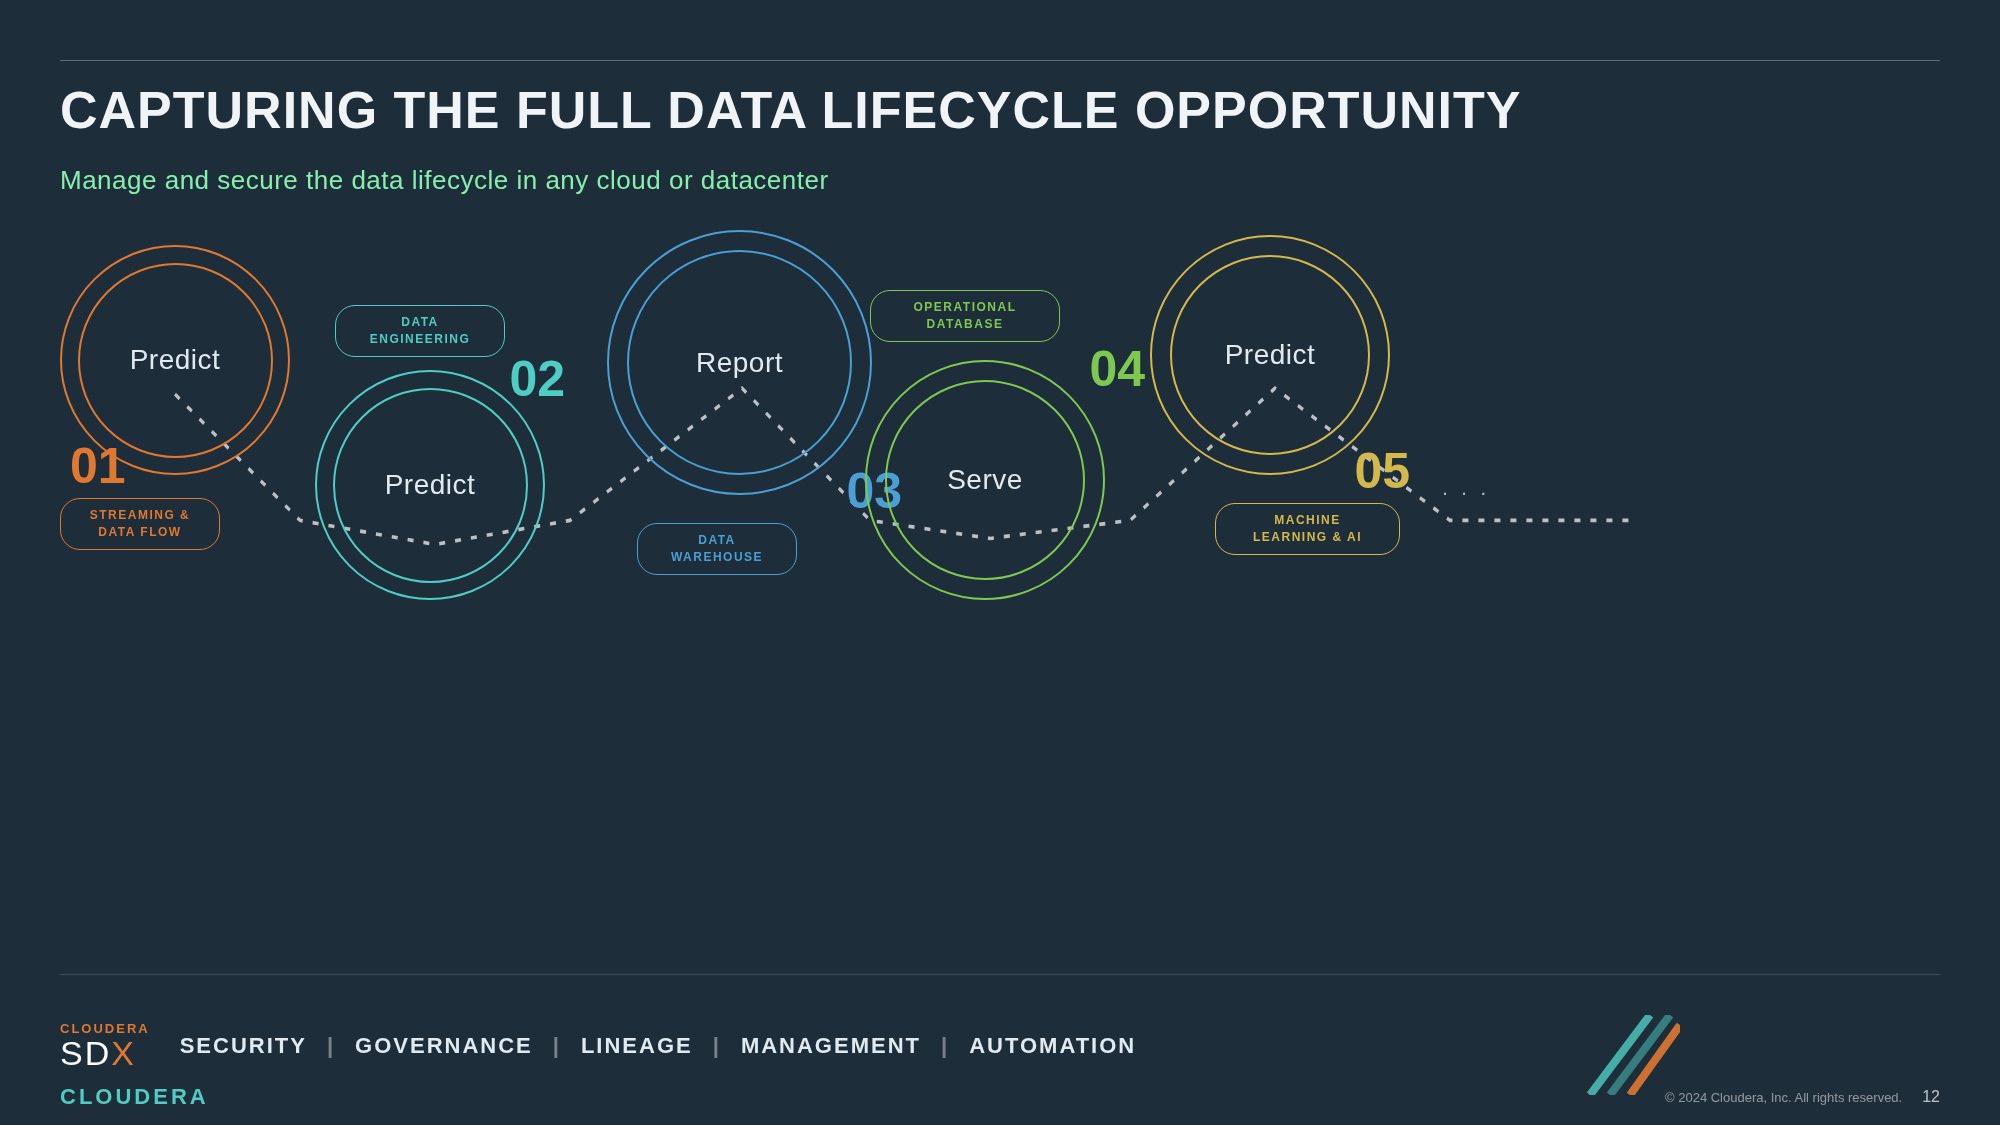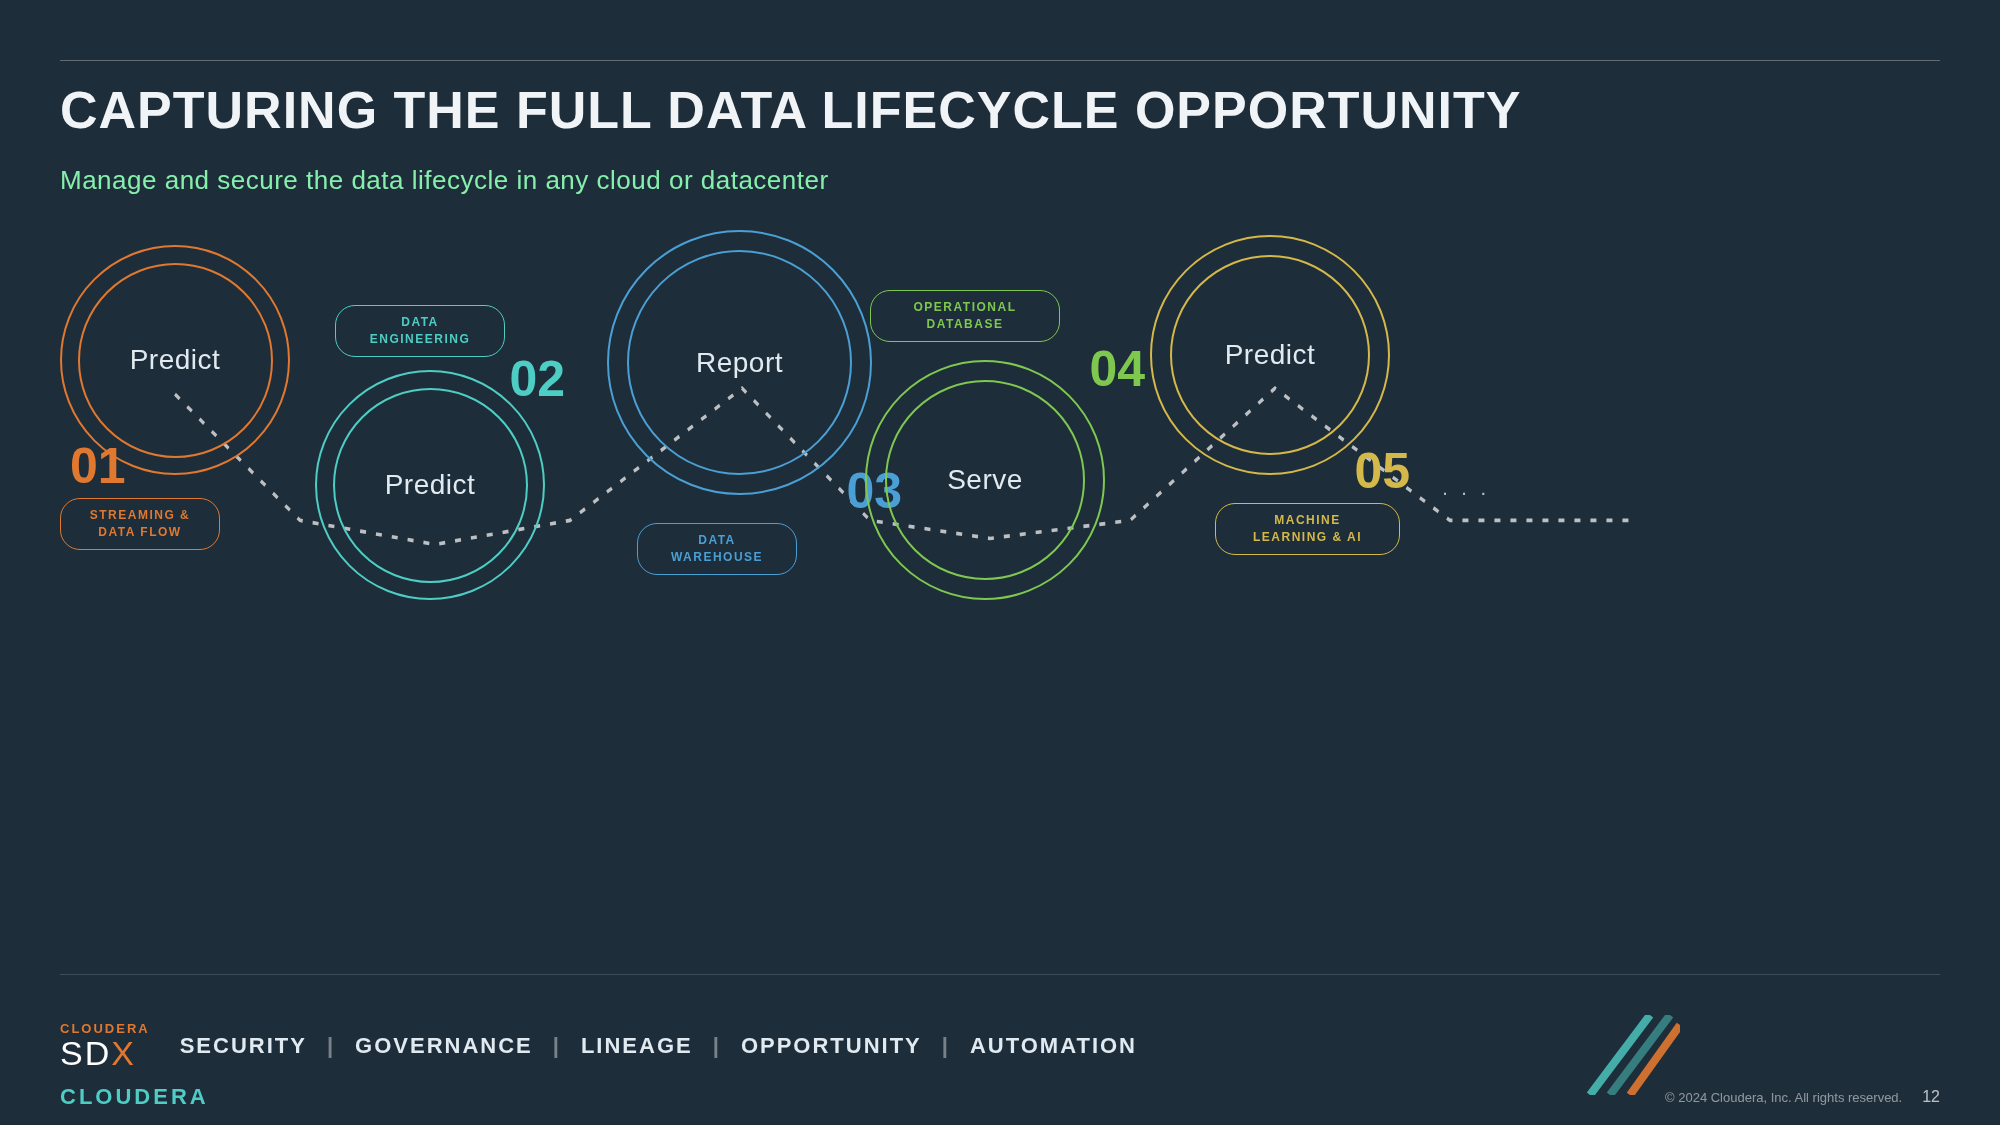--- a/index.html
+++ b/index.html
@@ -383,21 +383,21 @@
     <span class="sdx-cloudera-text">CLOUDERA</span>
     <span class="sdx-text">SD<span class="sdx-x">X</span></span>
   </div>
   <div class="sdx-items">
     <span>SECURITY</span>
     <span class="sdx-separator">|</span>
     <span>GOVERNANCE</span>
     <span class="sdx-separator">|</span>
     <span>LINEAGE</span>
     <span class="sdx-separator">|</span>
-    <span>OPPORTUNITY</span>
+    <span>MANAGEMENT</span>
     <span class="sdx-separator">|</span>
     <span>AUTOMATION</span>
   </div>
 </div>
 
 <svg class="diagonal-lines" viewBox="0 0 120 80" style="position:absolute; bottom:30px; right:320px;">
   <line x1="30" y1="80" x2="90" y2="0" stroke="#4ecdc4" stroke-width="8" opacity="0.8"></line>
   <line x1="50" y1="80" x2="110" y2="0" stroke="#4ecdc4" stroke-width="8" opacity="0.5"></line>
   <line x1="70" y1="80" x2="120" y2="10" stroke="#e07830" stroke-width="8" opacity="0.9"></line>
 </svg>

